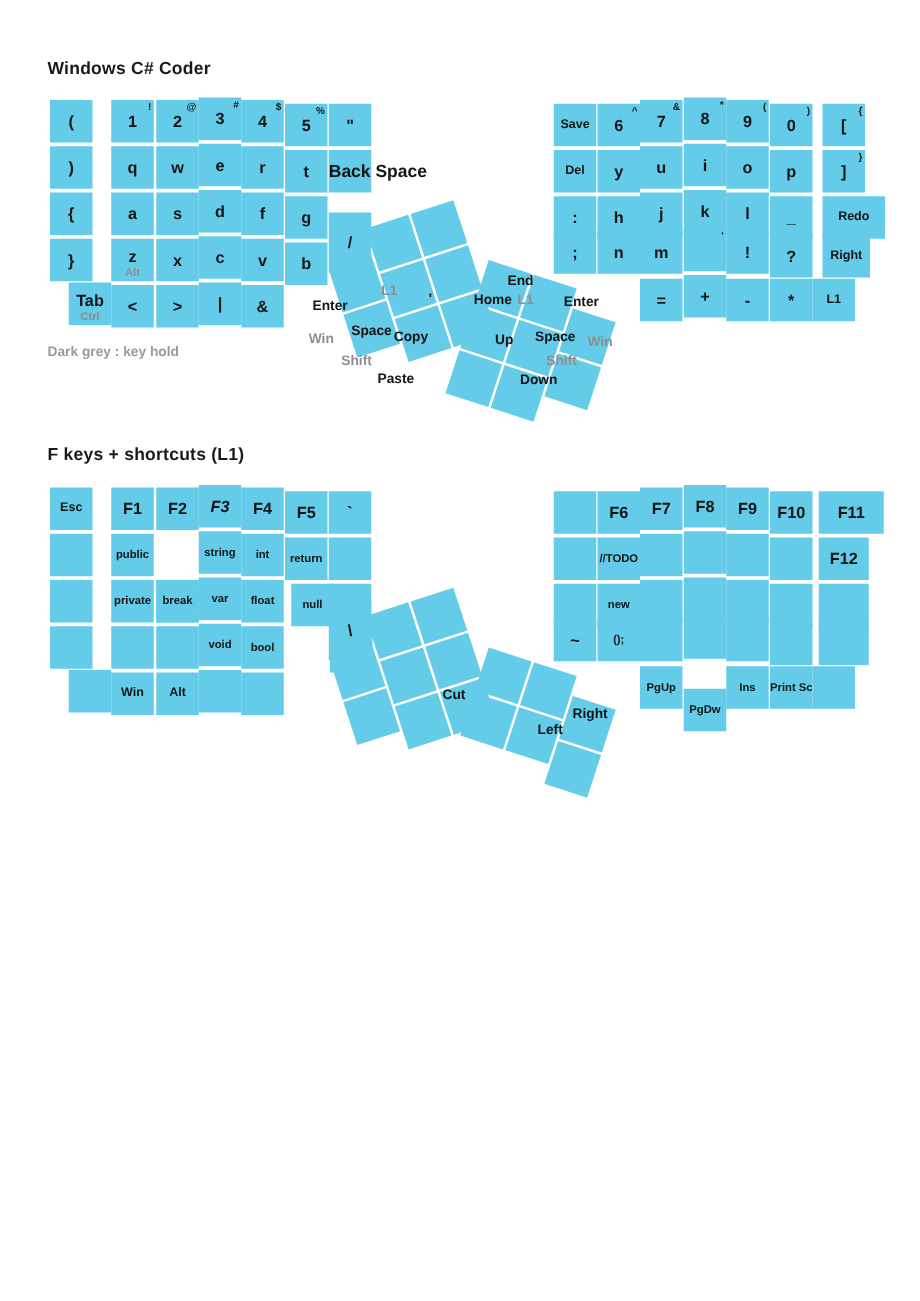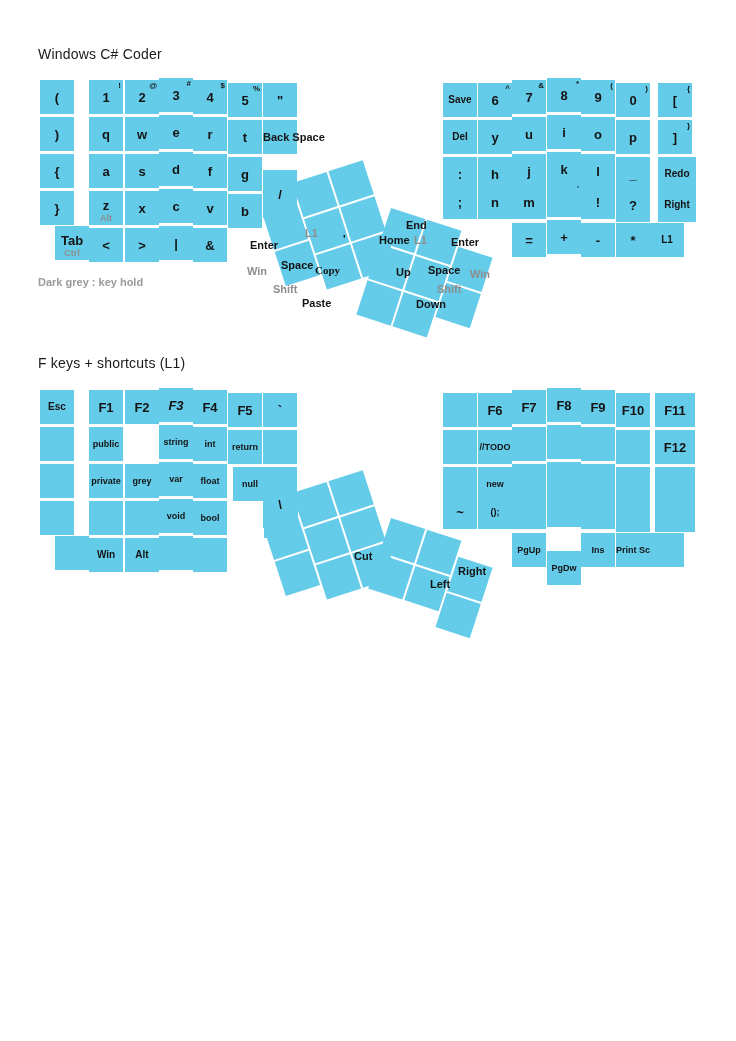--- a/index.html
+++ b/index.html
@@ -11,21 +11,21 @@
     width: 736px;
     height: 1041px;
     position: relative;
     font-family: "Liberation Sans", sans-serif;
     color: #111111;
     overflow: hidden;
   }
   .layout-title {
     position: absolute;
     font-size: 14px;
-    font-weight: normal;
+    font-weight: bold;
     color: #1a1a1a;
     letter-spacing: 0.2px;
     white-space: nowrap;
   }
   #title-1 { left: 38px; top: 46px; }
   #title-2 { left: 38px; top: 355px; }
 
   .legend {
     position: absolute;
     left: 38px;
@@ -93,21 +93,21 @@
     text-align: center;
     font-size: 9px;
     font-weight: bold;
     color: #8e8e8e;
   }
   .lbl.two {
     left: 0; right: 0;
     top: 50%;
     transform: translateY(-50%);
     text-align: center;
-    font-size: 11px;
+    font-size: 14px;
     font-weight: bold;
     line-height: 11px;
     color: #141414;
   }
   
   .float {
     position: absolute;
     white-space: nowrap;
     font-size: 11px;
     font-weight: bold;
@@ -246,21 +246,21 @@
     <div class="key thumb" style="left:17px; top:60px;"></div>
     <div class="key thumb" style="left:55px; top:76px;"></div>
     <div class="key thumb" style="left:93px; top:76px;"></div>
   </div>
   <span class="float grey" style="left:305px; top:227px;">L1</span>
   <span class="float" style="left:343px; top:233px;">'</span>
   <span class="float" style="left:250px; top:239px;">Enter</span>
   <span class="float grey" style="left:247px; top:265px;">Win</span>
   <span class="float" style="left:281px; top:259px;">Space</span>
   <span class="float grey" style="left:273px; top:283px;">Shift</span>
-  <span class="float" style="left:315px; top:264px;font-family:Liberation Serif, serif;">Copy</span>
+  <span class="float" style="left:315px; top:264px;">Copy</span>
   <span class="float" style="left:302px; top:297px;">Paste</span>
 
   <div class="key" style="left:443px; top:83px;">
       <span class="lbl c sm">Save</span>
     </div>
   <div class="key" style="left:478px; top:83px;">
       <span class="lbl c">6</span>
       <span class="lbl tr">^</span>
     </div>
   <div class="key" style="left:512px; top:80px;">
@@ -318,21 +318,21 @@
     </div>
   <div class="key" style="left:547px; top:152px;">
       <span class="lbl c">k</span>
     </div>
   <div class="key" style="left:581px; top:154px;">
       <span class="lbl c">l</span>
     </div>
   <div class="key" style="left:616px; top:157px;">
       <span class="lbl c">_</span>
     </div>
-  <div class="key" style="left:658px; top:157px; width:38px;text-decoration:underline;">
+  <div class="key" style="left:658px; top:157px; width:50px;text-decoration:underline;">
       <span class="lbl c sm">Redo</span>
     </div>
 
   <div class="key" style="left:443px; top:185px;">
       <span class="lbl c">;</span>
     </div>
   <div class="key" style="left:478px; top:185px;">
       <span class="lbl c">n</span>
     </div>
   <div class="key" style="left:512px; top:185px;">
@@ -435,21 +435,21 @@
       <span class="lbl c xs"></span>
     </div>
 
   <div class="key" style="left:40px; top:154px;">
       <span class="lbl c xs"></span>
     </div>
   <div class="key" style="left:89px; top:154px;">
       <span class="lbl c xs">private</span>
     </div>
   <div class="key" style="left:125px; top:154px;">
-      <span class="lbl c xs">grey</span>
+      <span class="lbl c xs">break</span>
     </div>
   <div class="key" style="left:159px; top:152px;">
       <span class="lbl c xs">var</span>
     </div>
   <div class="key" style="left:193px; top:154px;">
       <span class="lbl c xs">float</span>
     </div>
   <div class="key" style="left:233px; top:157px;">
       <span class="lbl c xs">null</span>
     </div>
@@ -518,21 +518,21 @@
     </div>
   <div class="key" style="left:547px; top:78px;">
       <span class="lbl c">F8</span>
     </div>
   <div class="key" style="left:581px; top:80px;">
       <span class="lbl c">F9</span>
     </div>
   <div class="key" style="left:616px; top:83px;">
       <span class="lbl c">F10</span>
     </div>
-  <div class="key" style="left:655px; top:83px; width:40px;">
+  <div class="key" style="left:655px; top:83px; width:52px;">
       <span class="lbl c">F11</span>
     </div>
 
   <div class="key" style="left:443px; top:120px;">
       <span class="lbl c xs"></span>
     </div>
   <div class="key" style="left:478px; top:120px;">
       <span class="lbl c xs">//TODO</span>
     </div>
   <div class="key" style="left:512px; top:117px;">

